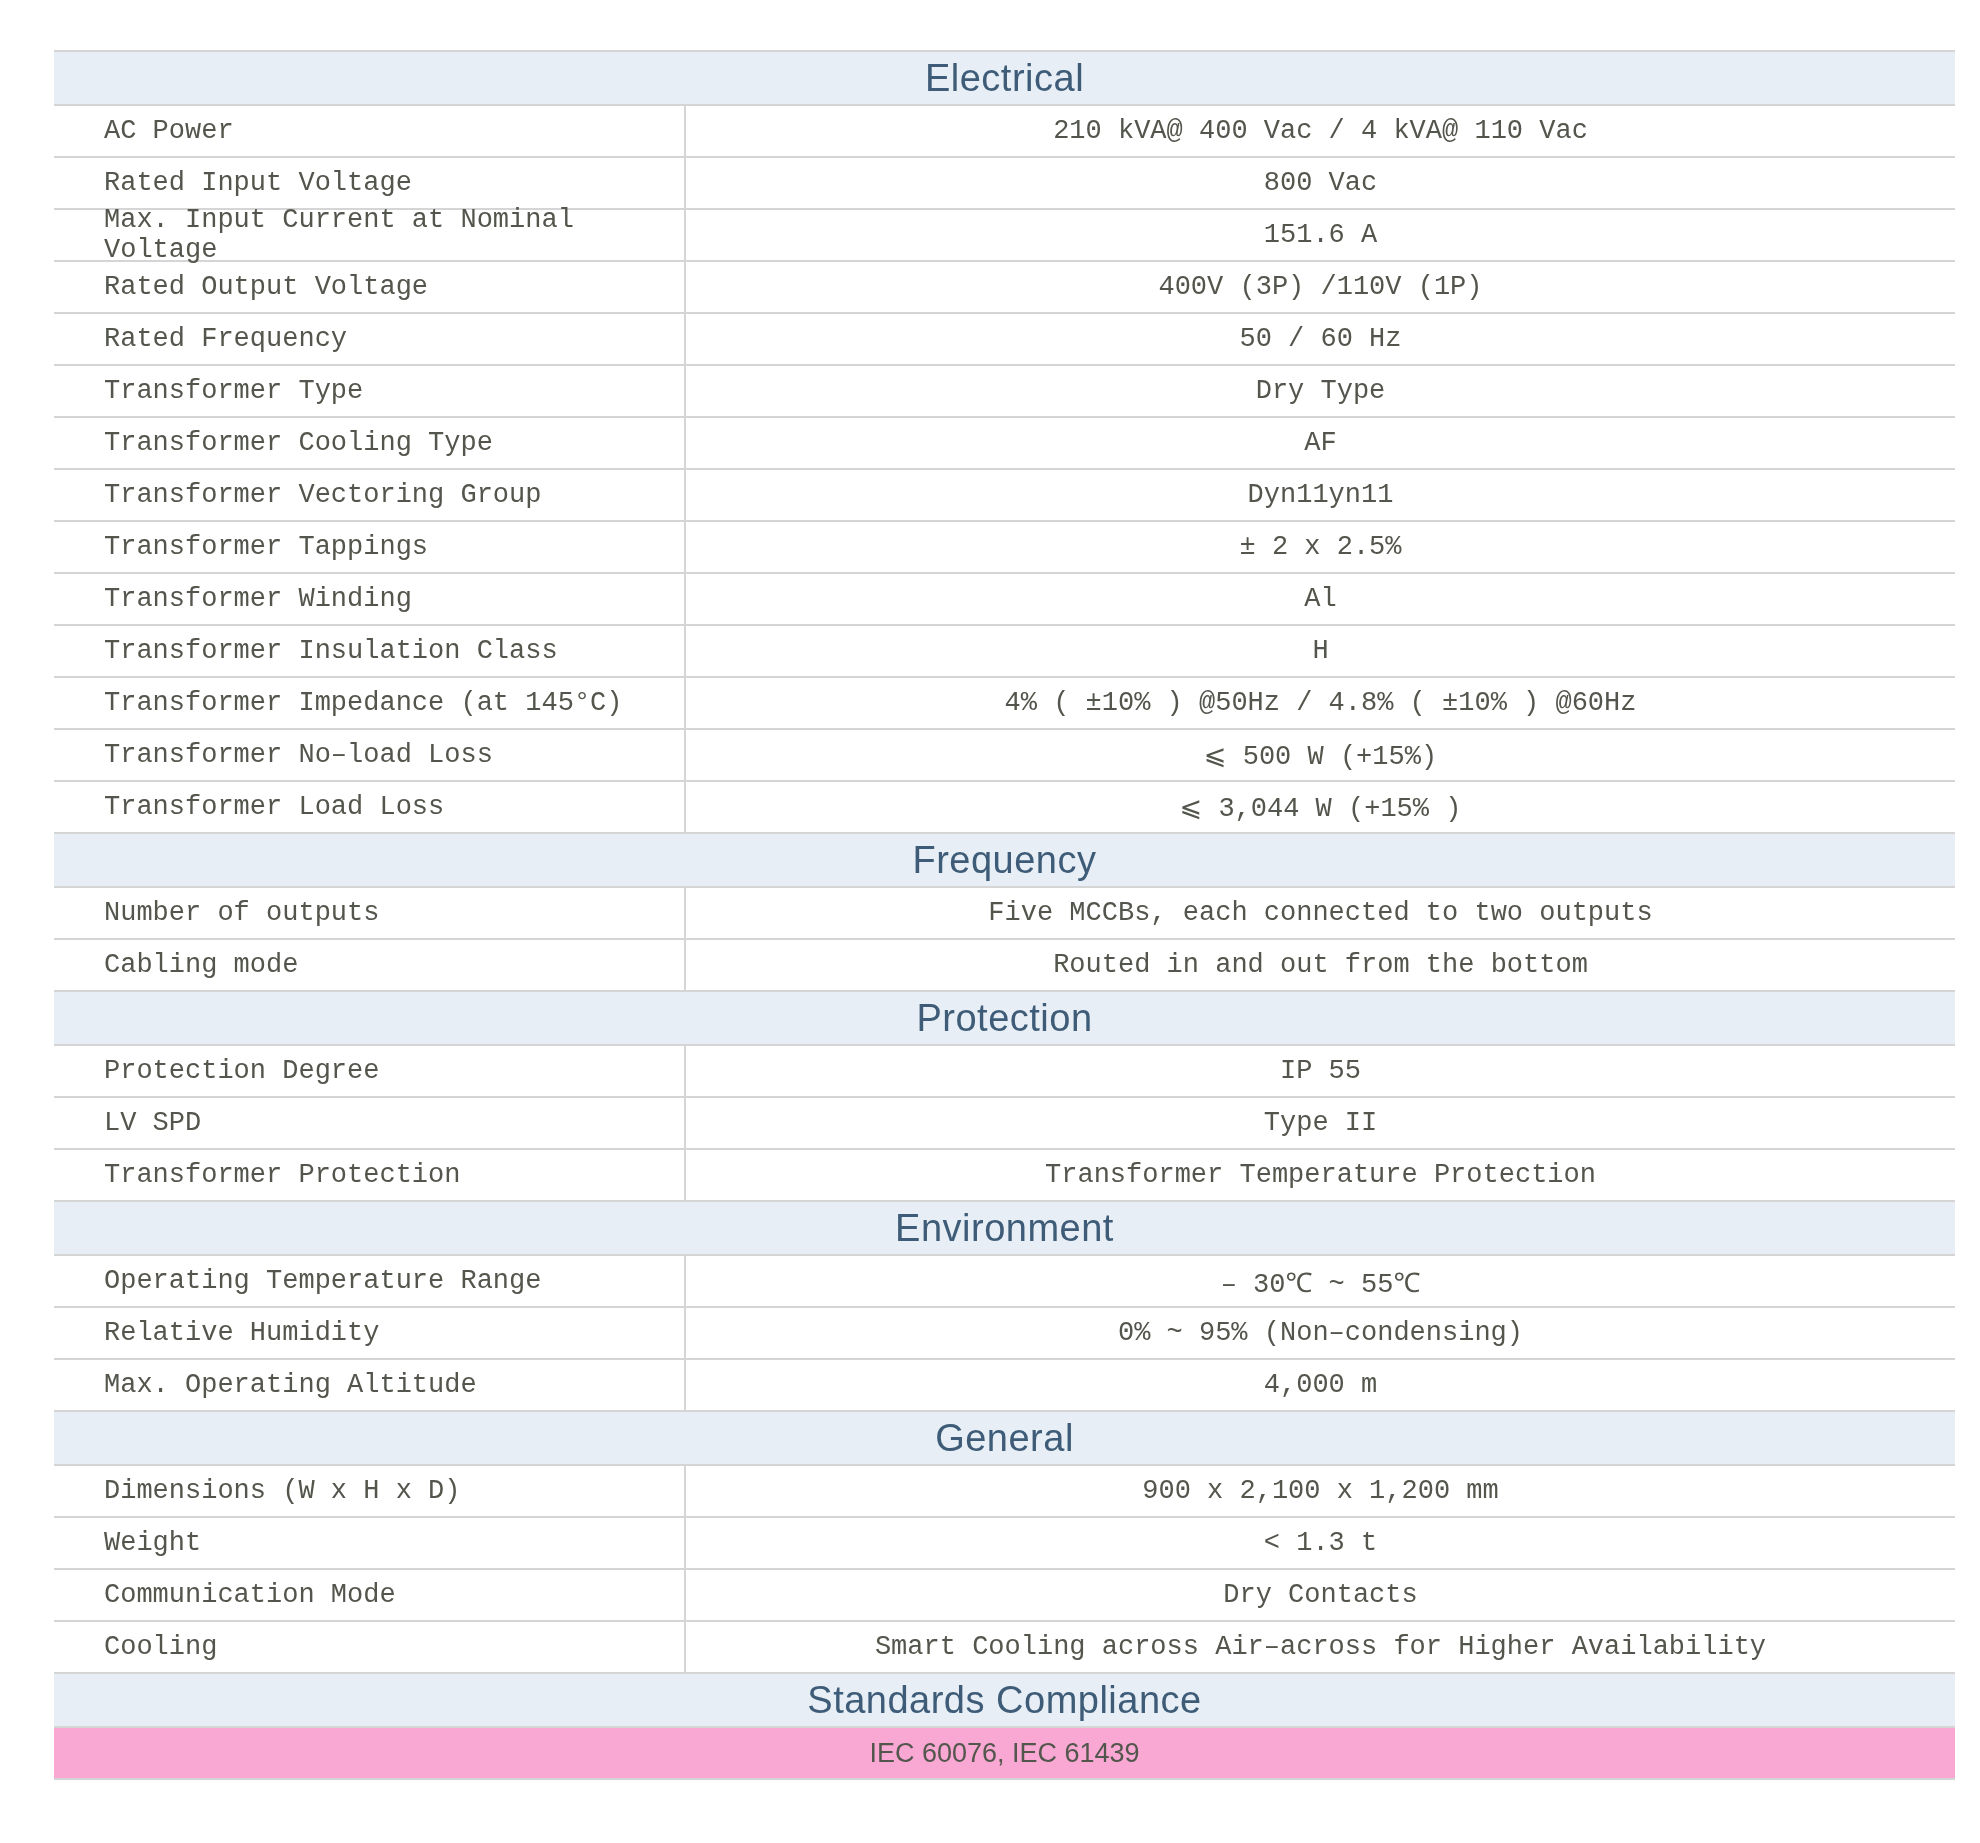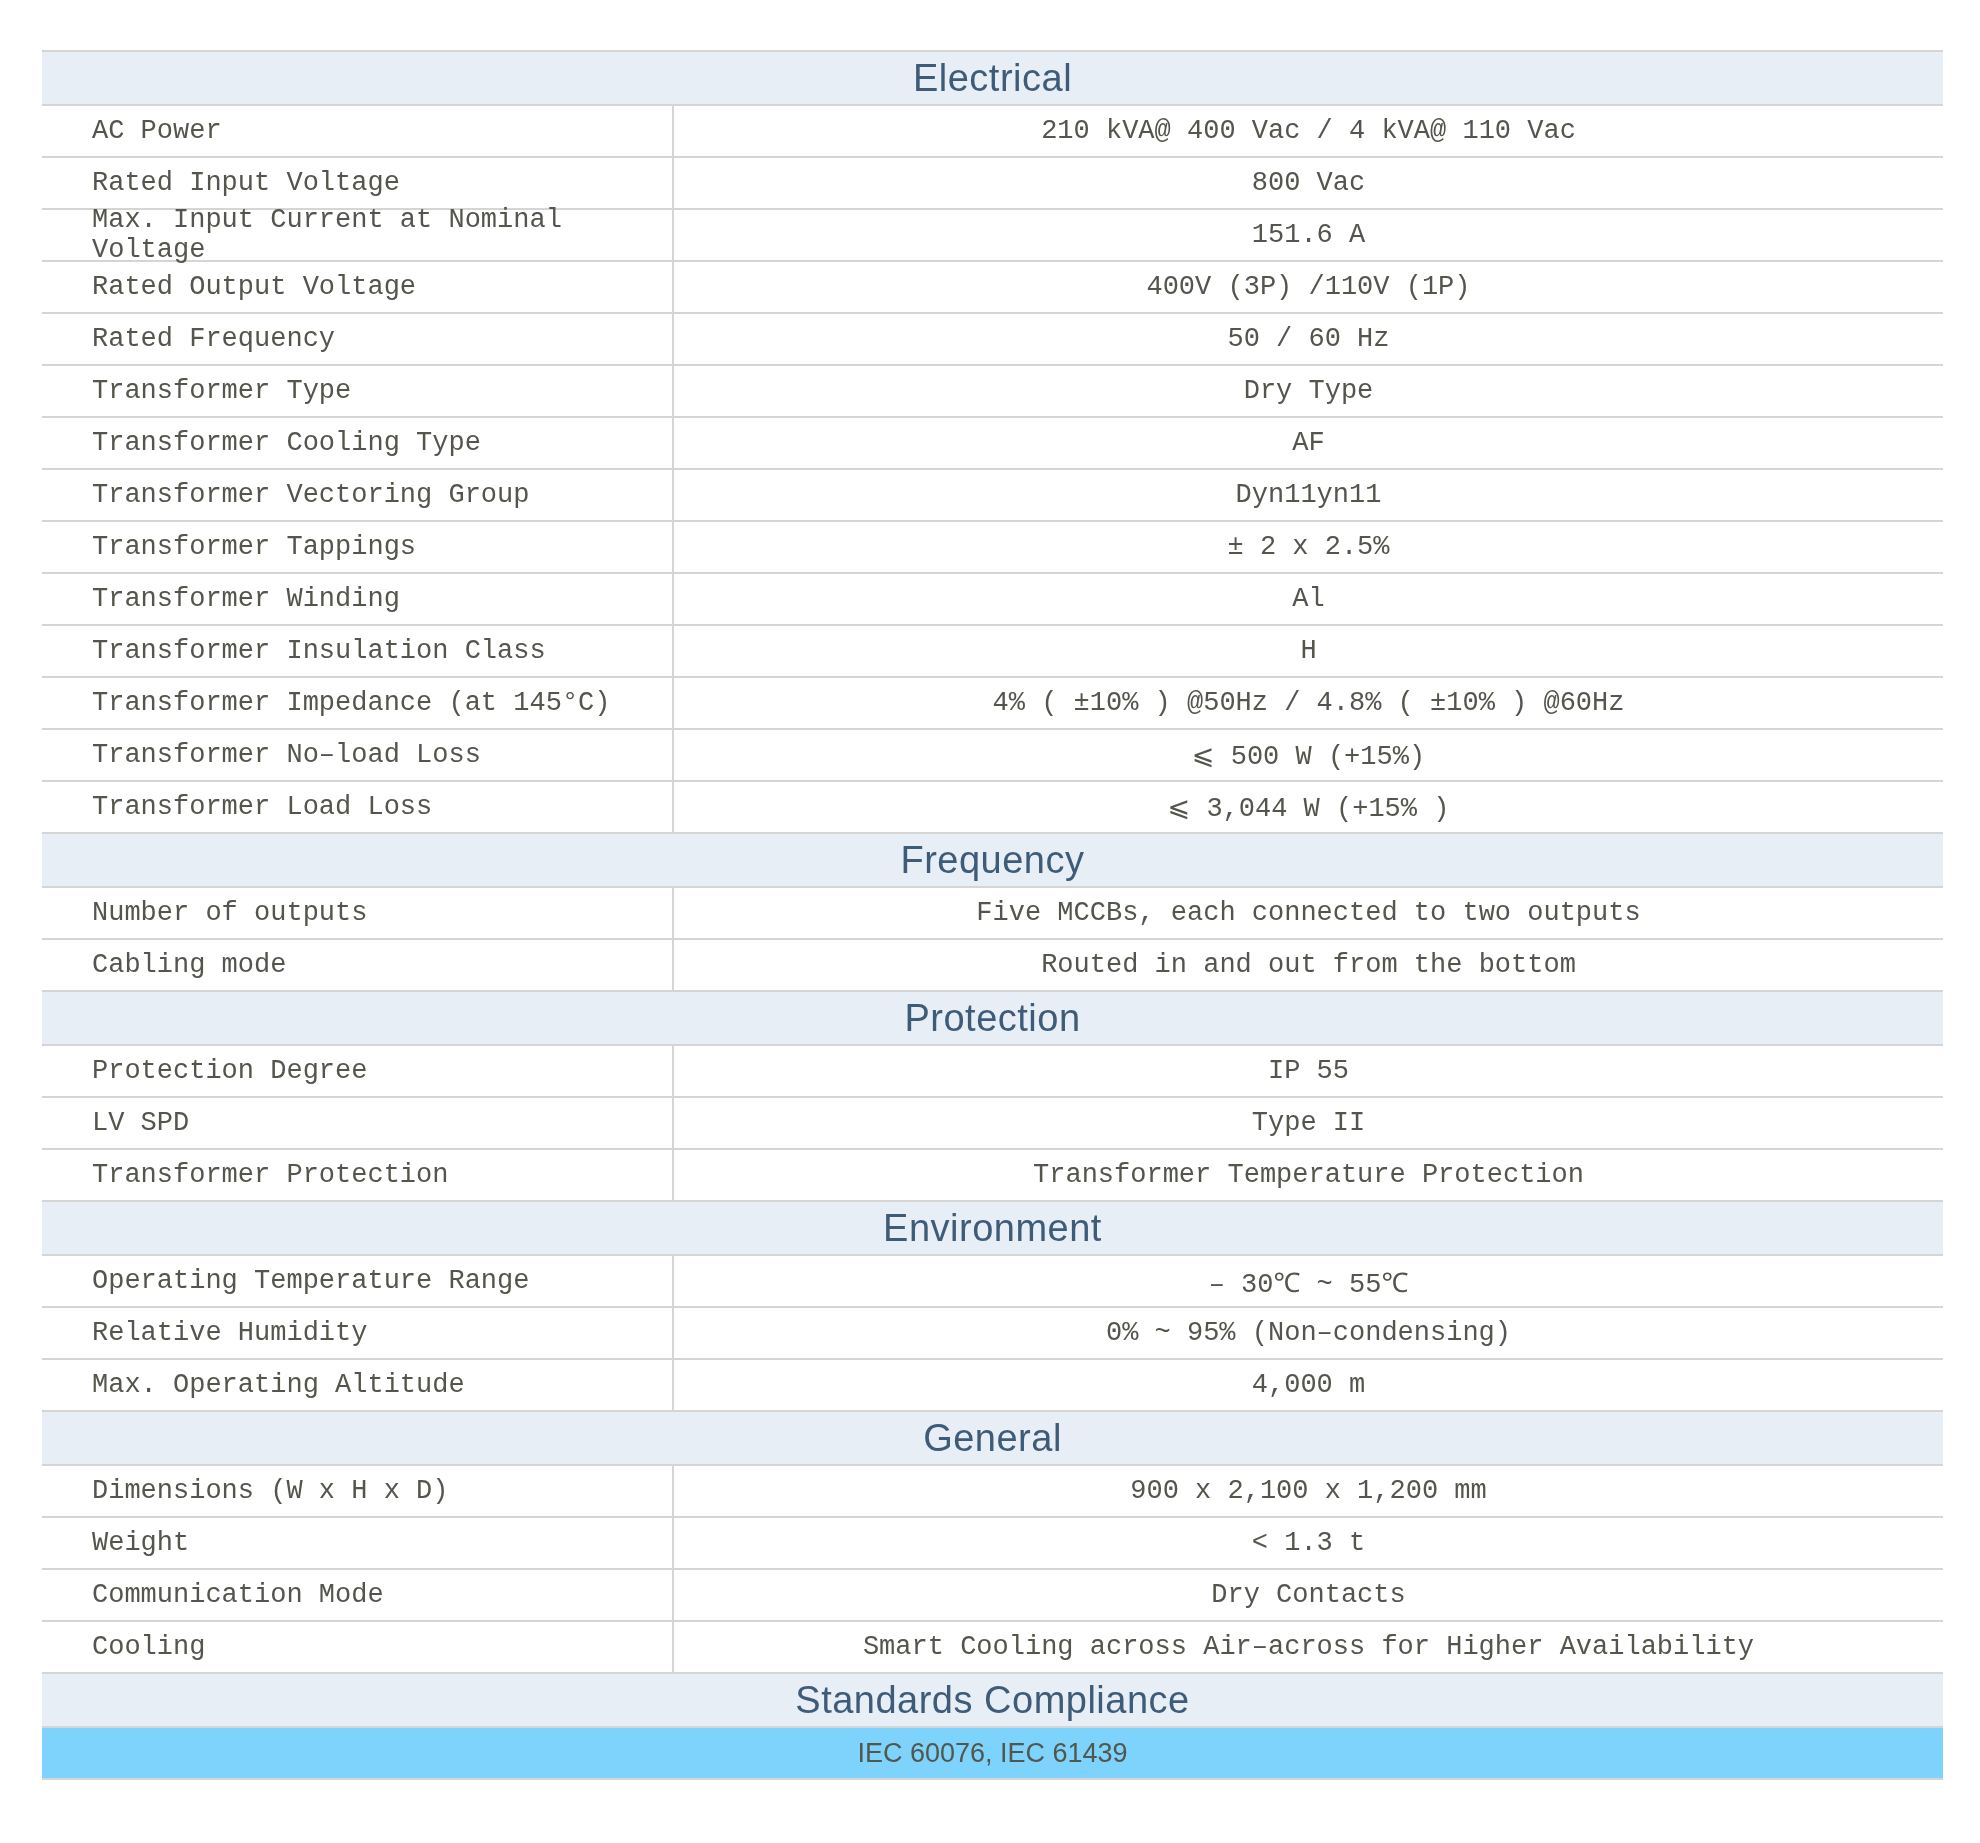--- a/index.html
+++ b/index.html
@@ -6,21 +6,21 @@
     margin: 0;
     padding: 0;
     background: #ffffff;
     width: 1980px;
     height: 1843px;
     font-family: "Liberation Sans", "DejaVu Sans", sans-serif;
     -webkit-font-smoothing: antialiased;
   }
   #spec-table {
     position: absolute;
-    left: 42px;
+    left: 54px;
     top: 50px;
     width: 1901px;
     border-top: 2px solid var(--line);
   }
   :root {
     --line: #d5d5d5;
     --header-bg: #e7eef6;
     --header-fg: #3e5c77;
     --body-fg: #53564c;
   }
@@ -59,21 +59,21 @@
     justify-content: center;
   }
   .full-row {
     height: 50px;
     border-bottom: 2px solid var(--line);
     display: flex;
     align-items: center;
     justify-content: center;
     font-size: 27px;
     color: var(--body-fg);
-    background: #7dd3fc;
+    background: #f9a8d4;
     text-align: center;
   }
 </style>
 </head>
 <body>
 
 <div id="spec-table">
     <div class="section-header">Electrical</div>
     <div class="spec-row">
       <div class="row-label">AC Power</div>

